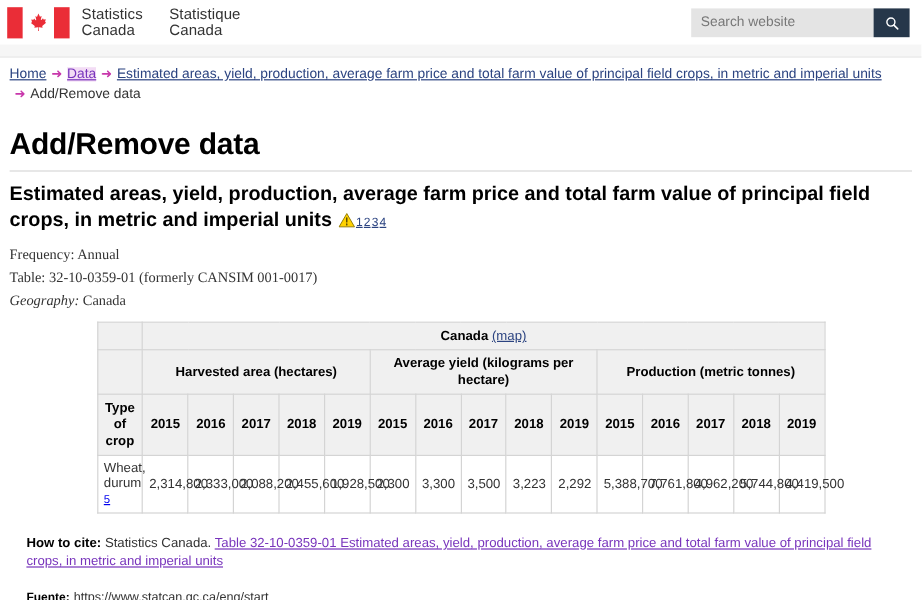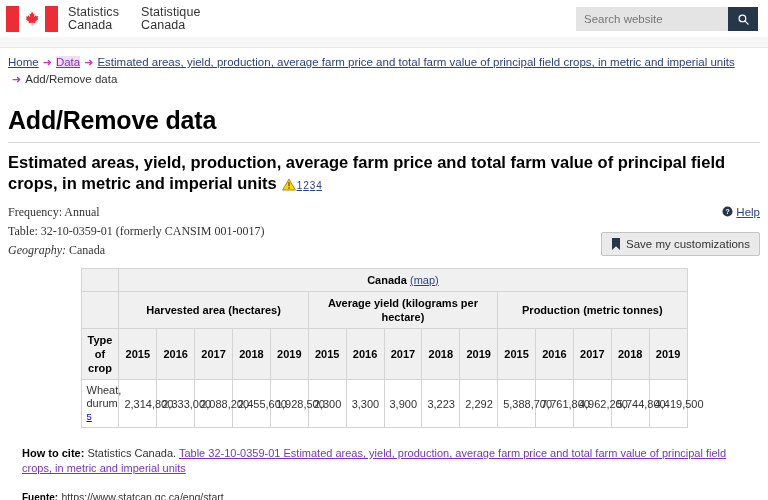--- a/index.html
+++ b/index.html
@@ -264,36 +264,20 @@
 
   <h1 class="page-title">Add/Remove data</h1>
 
   <h2 class="subtitle">
     <span>Estimated areas, yield, production, average farm price and total farm value of principal field crops, in metric and imperial units</span><svg class="warn-tri" width="14" height="13" viewBox="0 0 24 22">
       <path d="M12 1.5L23 20.5H1L12 1.5z" fill="#FFD200" stroke="#8a7300" stroke-width="1.3" stroke-linejoin="round"></path>
       <path d="M12 7.5v6M12 16.3v1.4" stroke="#3a3000" stroke-width="1.7" stroke-linecap="round"></path>
     </svg><span class="fn-links"><a href="#">1</a><a href="#">2</a><a href="#">3</a><a href="#">4</a></span>
   </h2>
 
-  <div class="right-controls">
-    <a href="#" class="help-link">
-      <svg class="help-icon" width="11" height="11" viewBox="0 0 24 24">
-        <circle cx="12" cy="12" r="11" fill="#26374A"></circle>
-        <text x="12" y="17.2" font-size="15" font-family="Liberation Sans, sans-serif" font-weight="bold" fill="#ffffff" text-anchor="middle">?</text>
-      </svg>
-      <span>Help</span>
-    </a>
-    <br>
-    <button class="save-btn">
-      <svg width="10" height="12" viewBox="0 0 14 18">
-        <path d="M1 0h12v18L7 12.5 1 18V0z" fill="#26374A"></path>
-      </svg>
-      <span>Save my customizations</span>
-    </button>
-  </div>
 
   <div class="meta">
     <div>
       <span>Frequency:</span>
       <span>Annual</span>
     </div>
     <div>
       <span>Table:</span>
       <span>32-10-0359-01 (formerly CANSIM 001-0017)</span>
     </div>
@@ -341,21 +325,21 @@
       <tbody id="table-body">
           <tr>
             <td class="crop"><span>Wheat, durum</span><a href="#" class="fn">5</a></td>
             <td>2,314,800</td>
             <td>2,333,000</td>
             <td>2,088,200</td>
             <td>2,455,600</td>
             <td>1,928,500</td>
             <td>2,300</td>
             <td>3,300</td>
-            <td>3,900</td>
+            <td>3,500</td>
             <td>3,223</td>
             <td>2,292</td>
             <td>5,388,700</td>
             <td>7,761,800</td>
             <td>4,962,200</td>
             <td>5,744,800</td>
             <td>4,419,500</td>
           </tr>
         </tbody>
     </table>

